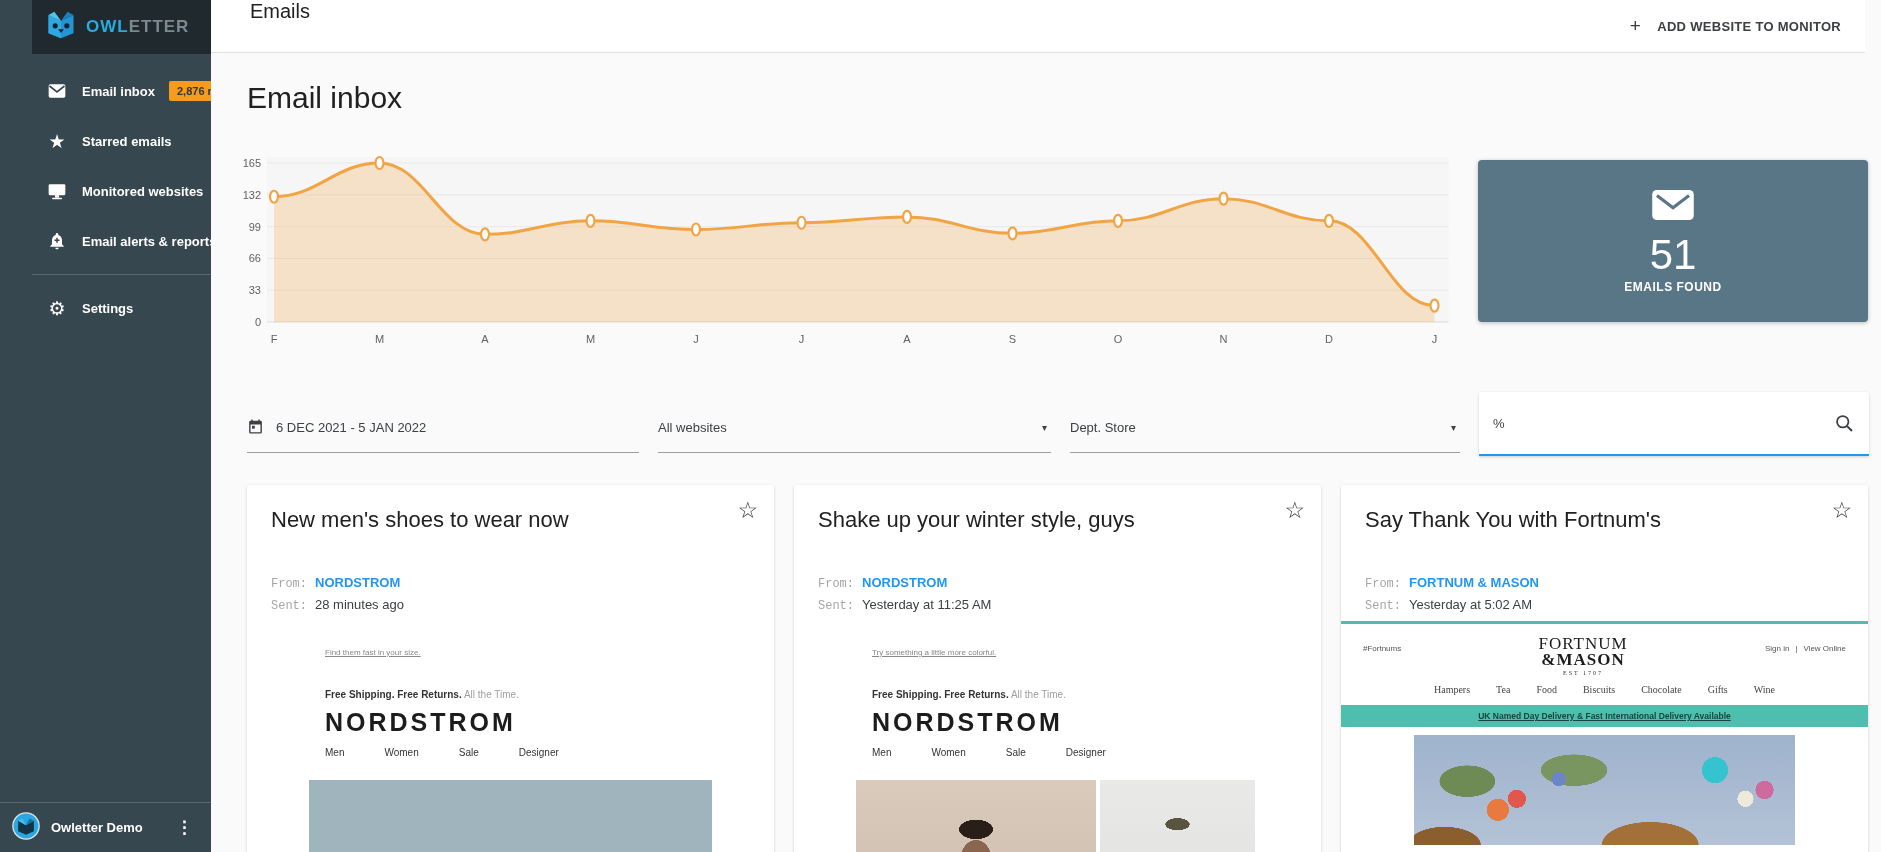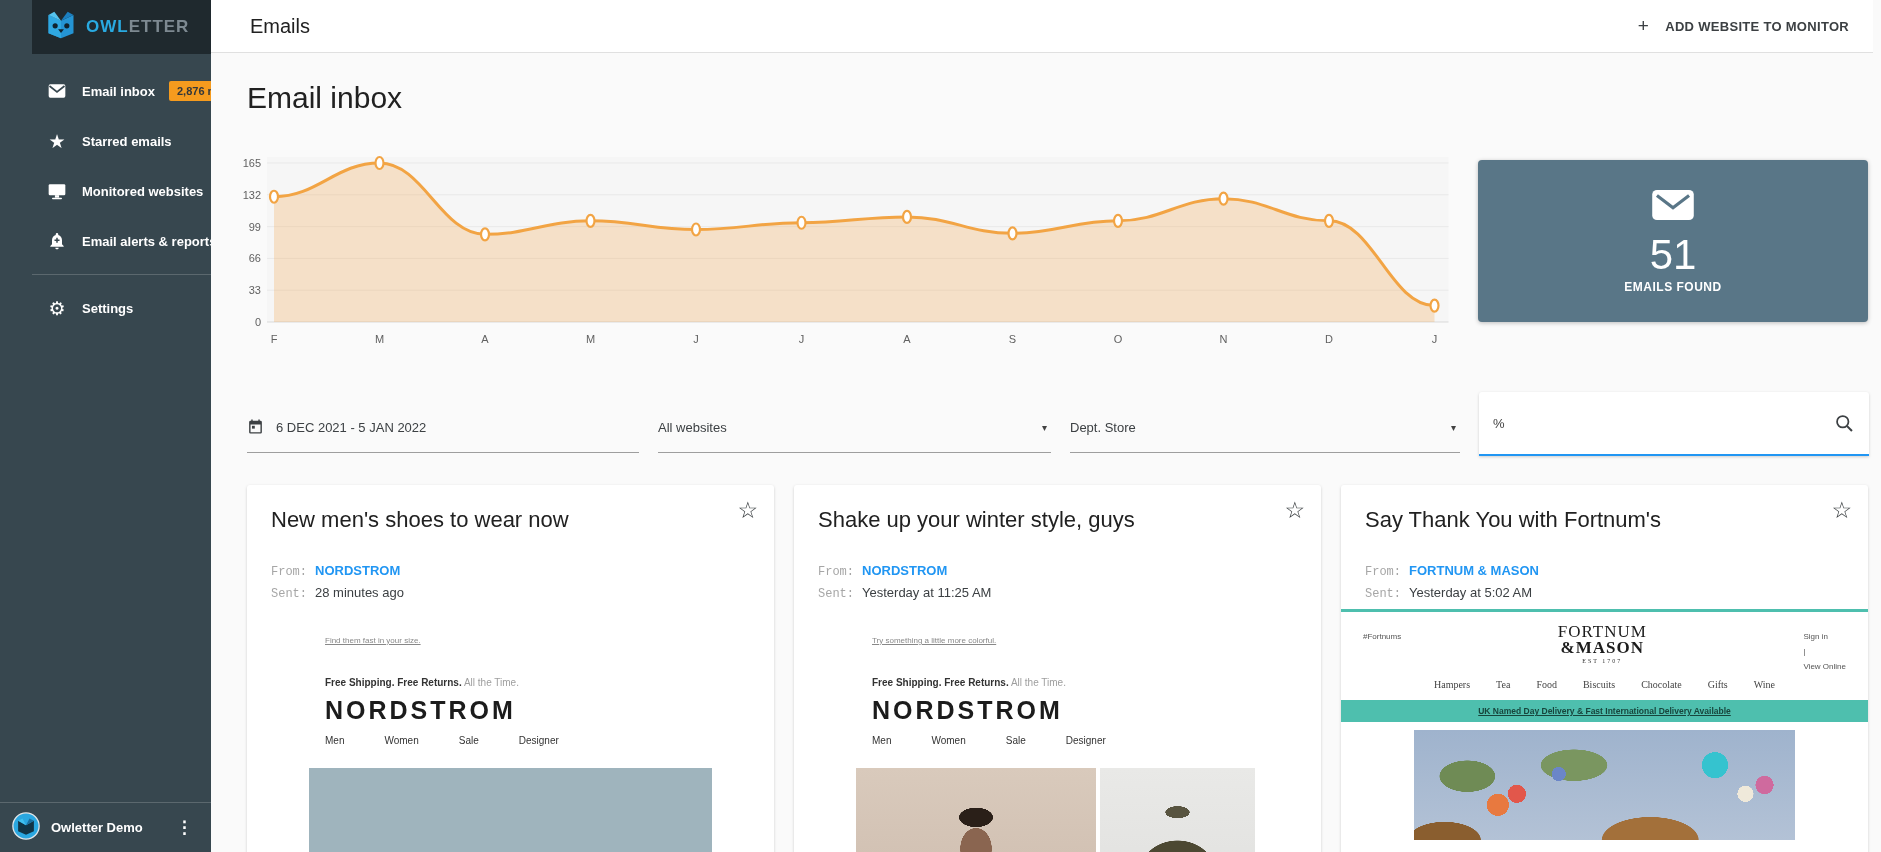--- a/index.html
+++ b/index.html
@@ -18,21 +18,21 @@
   .nav-item .ico { width:22px; height:22px; display:flex; align-items:center; justify-content:center; flex:none; }
   .nav-item .lbl { font-size:13px; font-weight:bold; white-space:nowrap; }
   .badge { margin-left:auto; margin-right:-10px; background:#f59b1e; color:#33373a; font-size:11px; font-weight:bold; padding:4px 8px; border-radius:2px; white-space:nowrap; }
   .side-divider { height:1px; background:rgba(255,255,255,0.18); margin:8px 0; }
   .glyph-ico { color:#fff; font-size:19px; line-height:1; }
   .user-bar { position:absolute; left:0; bottom:0; width:211px; height:50px; border-top:1px solid rgba(255,255,255,0.18); display:flex; align-items:center; padding:0 12px; gap:11px; }
   .user-name { color:#fff; font-size:13px; font-weight:bold; }
   .dots-btn { margin-left:auto; color:#fff; font-size:17px; font-weight:bold; cursor:pointer; padding:2px 6px; }
 
   
-  .header { position:absolute; left:211px; top:0; right:8px; height:53px; background:#fff; border-bottom:1px solid #e0e0e0; display:flex; align-items:center; padding:0 14px 0 39px; z-index:4; }
+  .header { position:absolute; left:211px; top:0; right:16px; height:53px; background:#fff; border-bottom:1px solid #e0e0e0; display:flex; padding:0 14px 0 39px; z-index:4; }
   .header-title { font-size:20px; color:#212121; }
   .add-btn { margin-left:auto; display:flex; align-items:center; gap:16px; font-size:13px; font-weight:bold; letter-spacing:.3px; color:#3c4043; cursor:pointer; padding:8px 10px; }
   .add-btn .plus { font-size:19px; font-weight:normal; color:#3c4043; }
 
   
   .content { position:absolute; left:211px; top:53px; right:0; bottom:0; background:#fafafa; overflow:hidden; }
   .page-heading { position:absolute; left:36px; top:28px; font-size:30px; font-weight:400; color:#212121; }
 
   .chart-wrap { position:absolute; left:20px; top:90px; width:1230px; height:210px; }
 
@@ -49,21 +49,21 @@
   .search-box { position:absolute; left:1268px; top:339px; width:390px; height:64px; background:#fff; border-radius:3px 3px 0 0; box-shadow:0 1px 3px rgba(0,0,0,.18); border-bottom:2px solid #2196f3; display:flex; align-items:center; padding:0 14px; gap:10px; }
   .search-input { flex:1; border:none; outline:none; font-size:13px; color:#424242; font-family:"Liberation Sans", sans-serif; background:transparent; }
   .search-btn { cursor:pointer; display:flex; }
 
   
   .cards { position:absolute; left:36px; top:432px; display:flex; gap:20px; }
   .card { position:relative; width:527px; height:560px; background:#fff; border-radius:3px; box-shadow:0 1px 3px rgba(0,0,0,.18); overflow:hidden; cursor:pointer; }
   .card-title { margin:20px 60px 0 24px; font-size:22px; line-height:30px; color:#212121; }
   .star-btn { position:absolute; top:14px; right:16px; font-size:23px; color:#3c4043; cursor:pointer; line-height:1; }
   .meta { margin:0 24px; display:flex; align-items:baseline; gap:8px; }
-  .meta-from { margin-top:28px; }
+  .meta-from { margin-top:40px; }
   .meta-sent { margin-top:6px; }
   .meta .mlabel { font-family:"Liberation Mono", monospace; font-size:12px; color:#a6a6a6; }
   .from-link { font-size:13px; font-weight:bold; color:#2196f3; }
   .sent-val { font-size:13px; color:#3c4043; }
 
   
   .preview { margin-top:8px; }
   .nd-body { padding:20px 62px 0; }
   .nd-link { font-size:8px; color:#888; text-decoration:underline; margin-left:16px; display:inline-block; }
   .nd-tagline { margin:30px 0 0 16px; font-size:10px; }
@@ -85,21 +85,21 @@
       linear-gradient(#e9e9e7, #e1e1df); }
 
   
   .ft-preview { border-top:3px solid #4ebfae; background:#fff; }
   .ft-head { display:flex; align-items:flex-start; padding:12px 22px 0; }
   .ft-hash { font-size:8px; color:#555; margin-top:8px; }
   .ft-logo-block { margin:0 auto; text-align:center; font-family:"Liberation Serif", serif; color:#1c1c1c; }
   .ft-logo-l1 { font-size:17px; font-weight:normal; letter-spacing:1px; line-height:16px; }
   .ft-logo-l2 { font-size:17px; font-weight:bold; letter-spacing:1px; line-height:16px; }
   .ft-est { font-size:6px; letter-spacing:2px; margin-top:2px; color:#333; }
-  .ft-links { font-size:8px; color:#555; margin-top:8px; display:flex; gap:6px;flex-direction:column; }
+  .ft-links { font-size:8px; color:#555; margin-top:8px; display:flex; gap:6px; }
   .ft-nav { margin-top:8px; display:flex; justify-content:center; gap:26px; font-family:"Liberation Serif", serif; font-size:10px; color:#444; }
   .ft-banner { margin-top:10px; background:#4ebfae; color:#17453c; font-size:8.5px; font-weight:bold; text-align:center; padding:6px 0;text-decoration:underline; }
   .ft-img { margin:8px 73px 0; height:110px; background:
       radial-gradient(circle 13px at 79% 32%, #35c3cf 0 100%, transparent 101%),
       radial-gradient(circle 9px at 27% 58%, #e2574b 0 100%, transparent 101%),
       radial-gradient(circle 11px at 22% 68%, #e8793f 0 100%, transparent 101%),
       radial-gradient(circle 8px at 87% 58%, #efe9da 0 100%, transparent 101%),
       radial-gradient(circle 9px at 92% 50%, #cf6a9e 0 100%, transparent 101%),
       radial-gradient(circle 7px at 38% 40%, #6b86c8 0 100%, transparent 101%),
       radial-gradient(ellipse 46px 26px at 14% 42%, #6f8b55 0 60%, transparent 61%),

